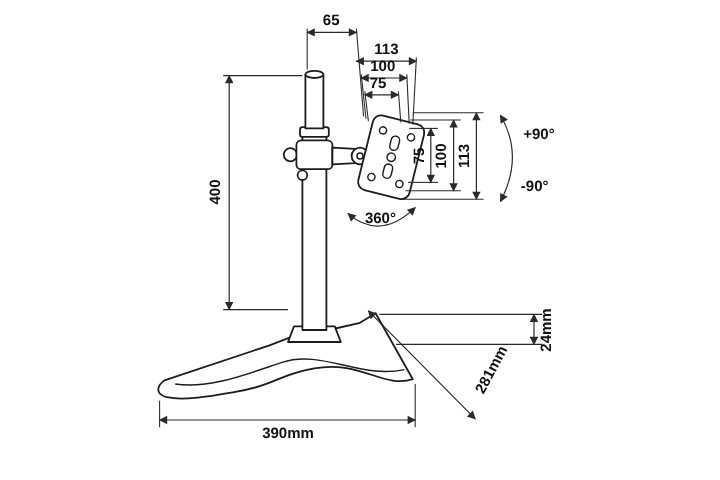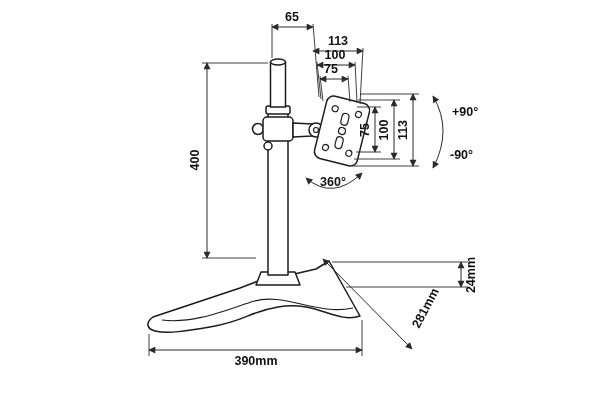--- a/index.html
+++ b/index.html
@@ -1,20 +1,19 @@
 <!DOCTYPE html>
 <html><head>
 <meta charset="utf-8">
 <style>
   html,body{margin:0;padding:0;background:#fff;}
   .canvas{
     width:540px;height:400px;position:relative;background:#fff;
     font-family:"Liberation Sans", sans-serif;
     overflow:hidden;
-    margin-left:16px;
   }
   svg{display:block;}
   .outline{fill:#ffffff;stroke:#1c1c1c;stroke-width:1.5;stroke-linejoin:round;}
   .outline-thin{fill:none;stroke:#1c1c1c;stroke-width:1.2;stroke-linejoin:round;}
   .hole{fill:#ffffff;stroke:#1c1c1c;stroke-width:1.2;}
   .dim{stroke:#2a2a2a;stroke-width:1;fill:none;}
   .ext{stroke:#2a2a2a;stroke-width:0.9;fill:none;}
   .dimtext{font:bold 12.5px "Liberation Sans", sans-serif;fill:#111;}
 </style>
 </head>

